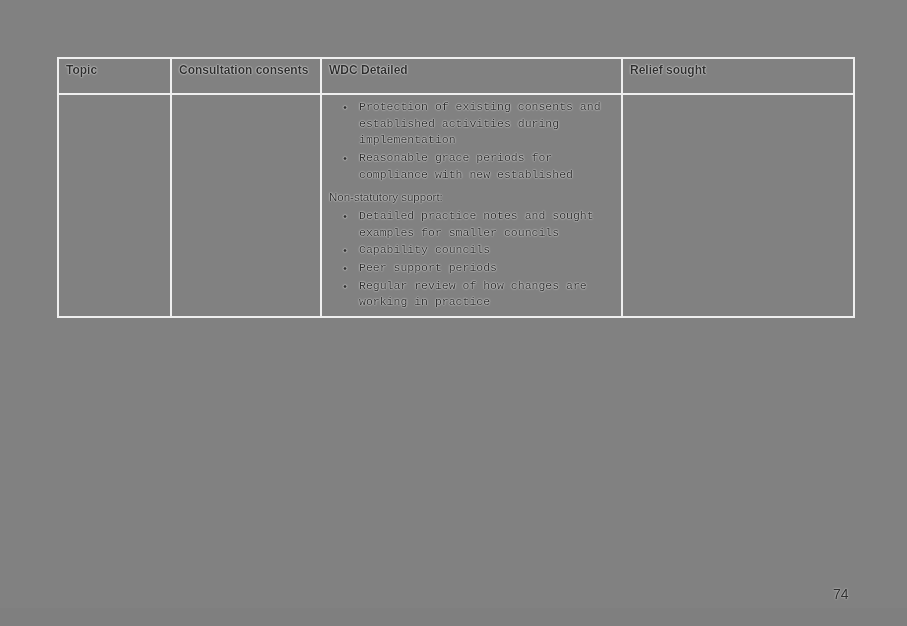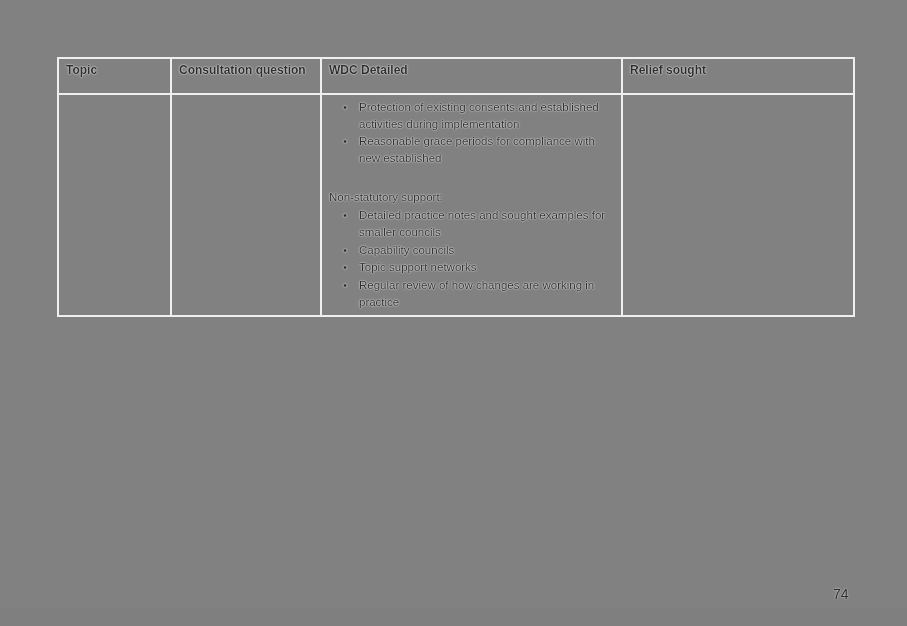--- a/index.html
+++ b/index.html
@@ -58,23 +58,24 @@
   .bullet-item {
     display: flex;
     margin: 0 0 1px 14px;
   }
   .bullet-marker {
     flex: 0 0 16px;
     text-align: left;
   }
   .bullet-text {
     flex: 1;
+    font-family: Liberation Mono, monospace;
   }
   .subheading {
-    margin: 22px 0 2px 0;
+    margin: 6px 0 2px 0;
   }
   .page-number {
     position: absolute;
     left: 833px;
     top: 586px;
     font-size: 14px;
     color: #2e2e2e;
     text-shadow: 0 0 2px rgba(255,255,255,0.85);
   }
 </style>
@@ -86,21 +87,21 @@
   <table class="doc-table">
     <colgroup>
       <col class="col-topic">
       <col class="col-question">
       <col class="col-feedback">
       <col class="col-relief">
     </colgroup>
     <thead>
       <tr>
         <th>Topic</th>
-        <th>Consultation question</th>
+        <th>Consultation consents</th>
         <th>WDC Detailed</th>
         <th>Relief sought</th>
       </tr>
     </thead>
     <tbody>
       <tr>
         <td></td>
         <td></td>
         <td>
           <ul class="bullet-list">
@@ -118,21 +119,21 @@
             <li class="bullet-item">
               <span class="bullet-marker">•</span>
               <span class="bullet-text">Detailed practice notes and sought examples for smaller councils</span>
             </li>
             <li class="bullet-item">
               <span class="bullet-marker">•</span>
               <span class="bullet-text">Capability councils</span>
             </li>
             <li class="bullet-item">
               <span class="bullet-marker">•</span>
-              <span class="bullet-text">Topic support networks</span>
+              <span class="bullet-text">Peer support periods</span>
             </li>
             <li class="bullet-item">
               <span class="bullet-marker">•</span>
               <span class="bullet-text">Regular review of how changes are working in practice</span>
             </li>
           </ul>
         </td>
         <td></td>
       </tr>
     </tbody>

